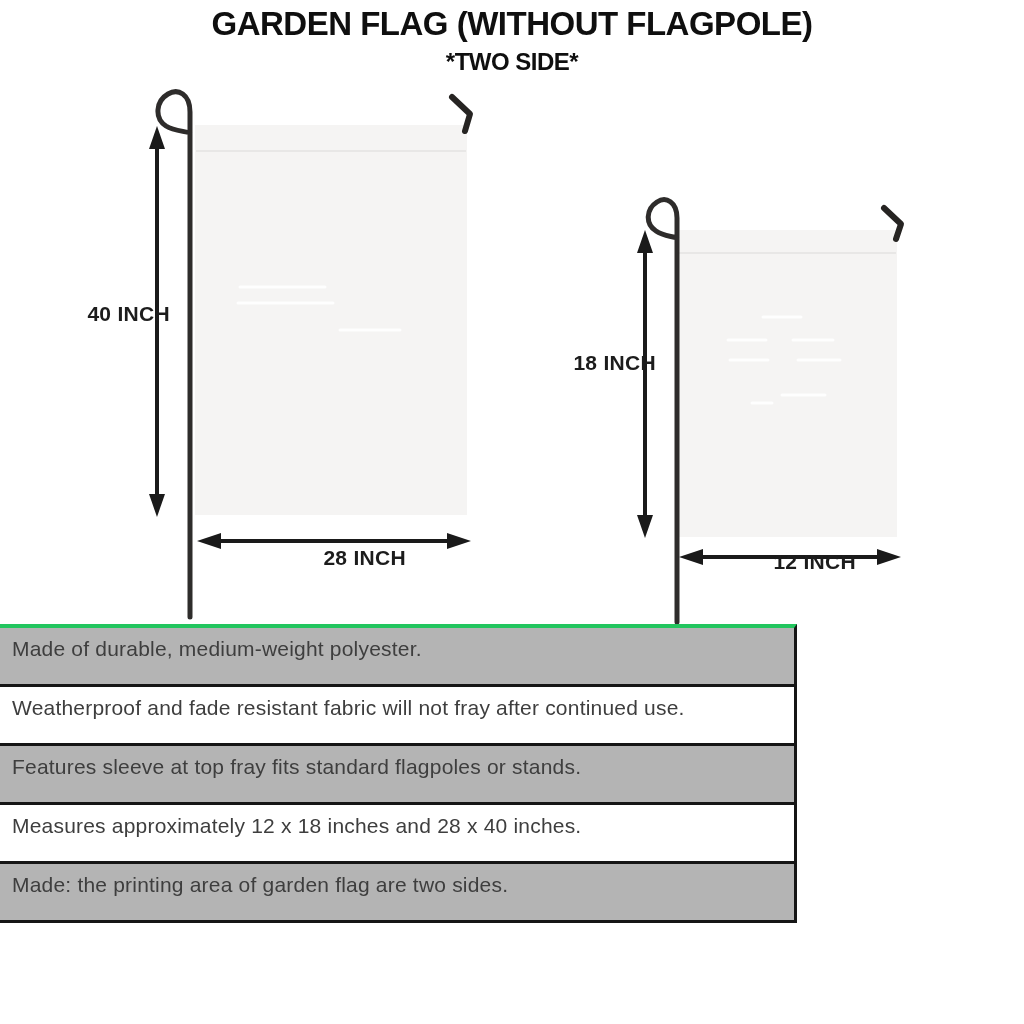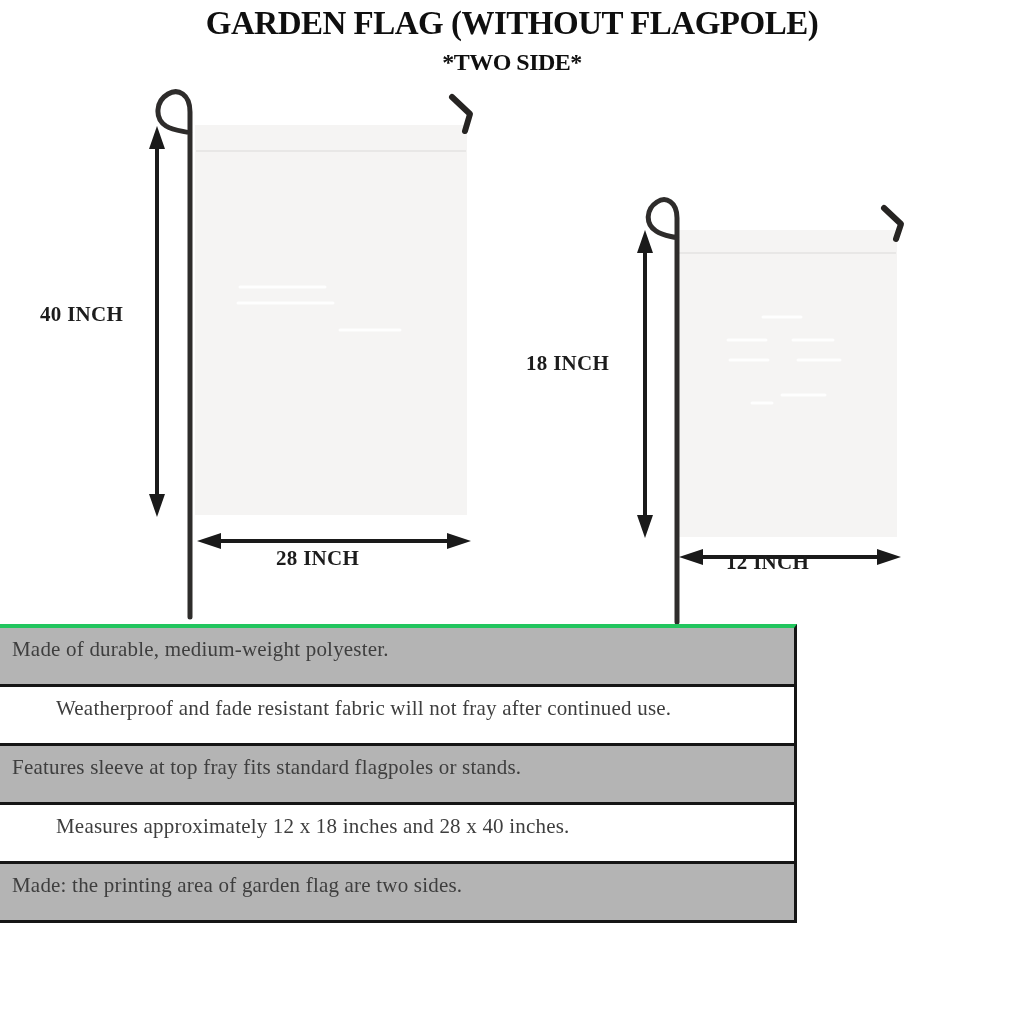--- a/index.html
+++ b/index.html
@@ -6,54 +6,54 @@
     --stripe-gray:#b4b4b4;
     --row-white:#ffffff;
     --flag-fill:#f5f4f3;
     --line-black:#1a1a1a;
     --text-dark:#3e3e3e;
     --title-black:#0f0f0f;
   }
   html,body{margin:0;padding:0;background:#ffffff;}
   .stage{
     position:relative;width:959px;height:1024px;background:#ffffff;
-    overflow:hidden;font-family:Liberation Serif, serif;
+    overflow:hidden;font-family:Liberation Sans, sans-serif;
   }
   
   .title{
     position:absolute;top:4px;left:0;width:1024px;text-align:center;
     color:var(--title-black);font-weight:700;letter-spacing:-0.5px;
   }
   .title .l1{font-size:33px;line-height:39px;display:block;}
   .title .l2{font-size:24px;line-height:38px;display:block;}
   
   svg.diagram{position:absolute;left:0;top:0;}
   .pole{fill:none;stroke:#2e2c2b;stroke-width:5;stroke-linecap:round;}
   .hook{fill:none;stroke:#262422;stroke-width:6;stroke-linecap:round;stroke-linejoin:round;}
   .flag{fill:var(--flag-fill);}
   .seam{stroke:rgba(0,0,0,0.05);stroke-width:2;}
   .fold{stroke:rgba(255,255,255,0.85);stroke-width:3;stroke-linecap:round;fill:none;}
   .arrow-line{stroke:var(--line-black);stroke-width:4;}
   .arrow-head{fill:var(--line-black);}
   
   .dim{
-    position:absolute;width:130px;text-align:left;
+    position:absolute;width:130px;text-align:right;
     font-size:21px;font-weight:700;color:#1c1c1c;letter-spacing:0.3px;
     white-space:nowrap;
   }
   
   .features{
     position:absolute;left:0;top:624px;width:794px;
     border-right:3px solid #161616;border-top:4px solid #22c55e;
   }
   .feature-row{
     height:56px;border-bottom:3px solid #161616;box-sizing:content-box;
   }
   .feature-row.gray{background:var(--stripe-gray);}
-  .feature-row.white{background:var(--row-white);padding-left:44px;}
+  .feature-row.white{background:var(--row-white);}
   .feature-row span{
     display:block;padding:9px 6px 0 12px;
     font-size:21px;color:var(--text-dark);letter-spacing:0.2px;
   }
 </style>
 </head>
 <body>
 
 <div class="stage">
 

